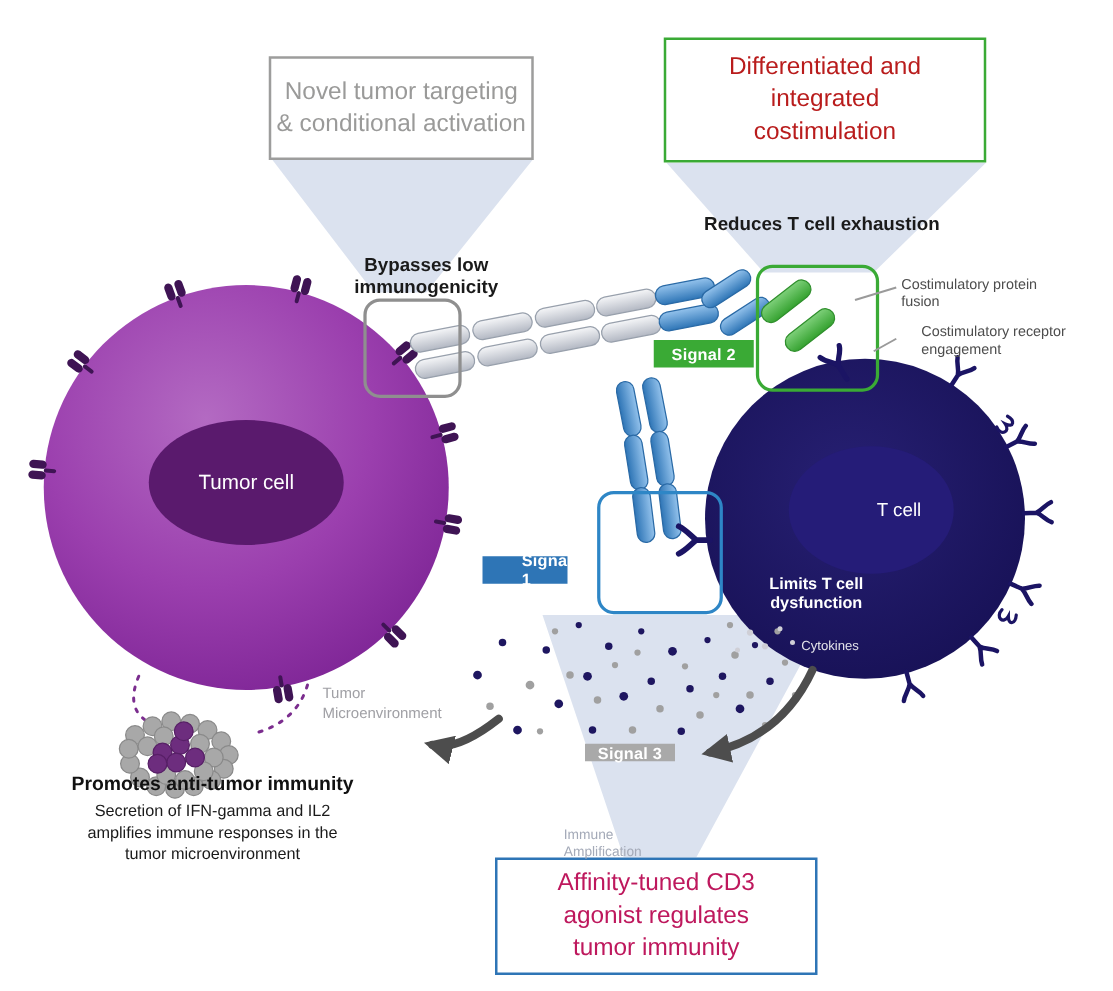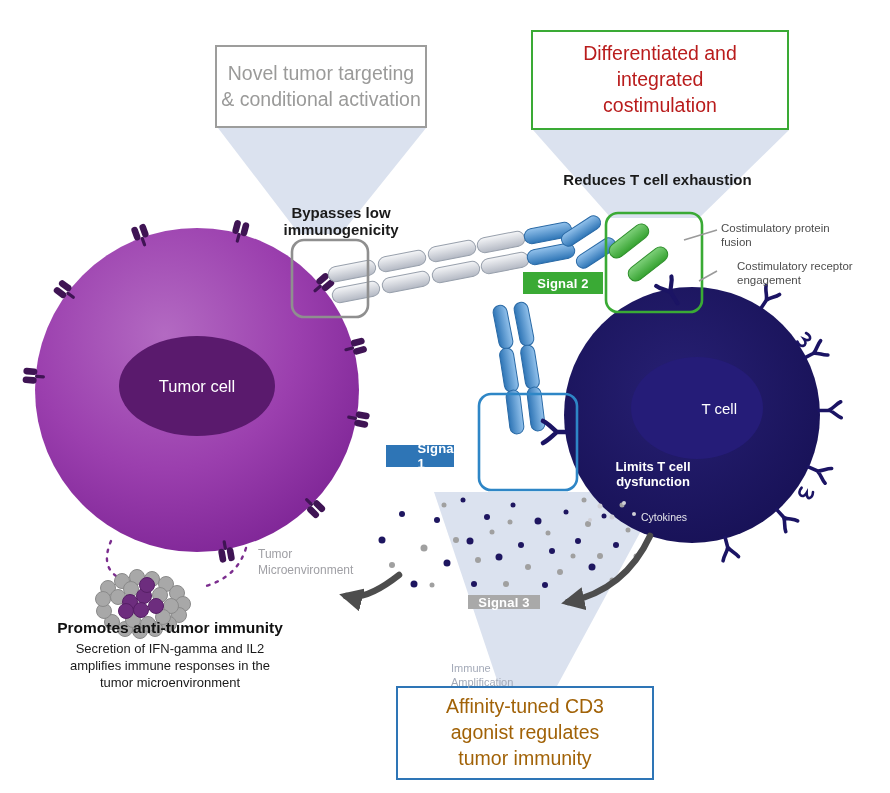--- a/index.html
+++ b/index.html
@@ -4,21 +4,21 @@
 <style>
   html,body{margin:0;padding:0;background:#fff;}
   #stage{position:relative;width:890px;height:793px;background:#fff;overflow:hidden;
          font-family:"Liberation Sans", sans-serif;}
   .abs{position:absolute;}
   svg{position:absolute;left:0;top:0;}
   .box{border:2.5px solid;background:#fff;display:flex;align-items:center;justify-content:center;
        text-align:center;white-space:pre-line;font-size:19.5px;line-height:1.32;box-sizing:border-box;}
   .box.gray{border-color:#9d9d9c;color:#9a9a99;}
   .box.green{border-color:#3aaa35;color:#b91c1c;}
-  .box.blue{border-color:#2e75b6;color:#a16207;}
+  .box.blue{border-color:#2e75b6;color:#be185d;}
   .badge{color:#fff;font-size:13px;font-weight:600;display:flex;align-items:center;justify-content:center;
          box-sizing:border-box;letter-spacing:.2px;}
   .callout{font-weight:700;color:#1a1a1a;font-size:15px;text-align:center;}
   .cell-label{color:#fff;text-align:center;}
   .small-note{font-size:11.5px;color:#4d4d4d;line-height:1.25;white-space:pre-line;}
   .gray-note{color:#a0a0a5;white-space:pre-line;line-height:1.3;}
 </style>
 </head>
 <body>
 

